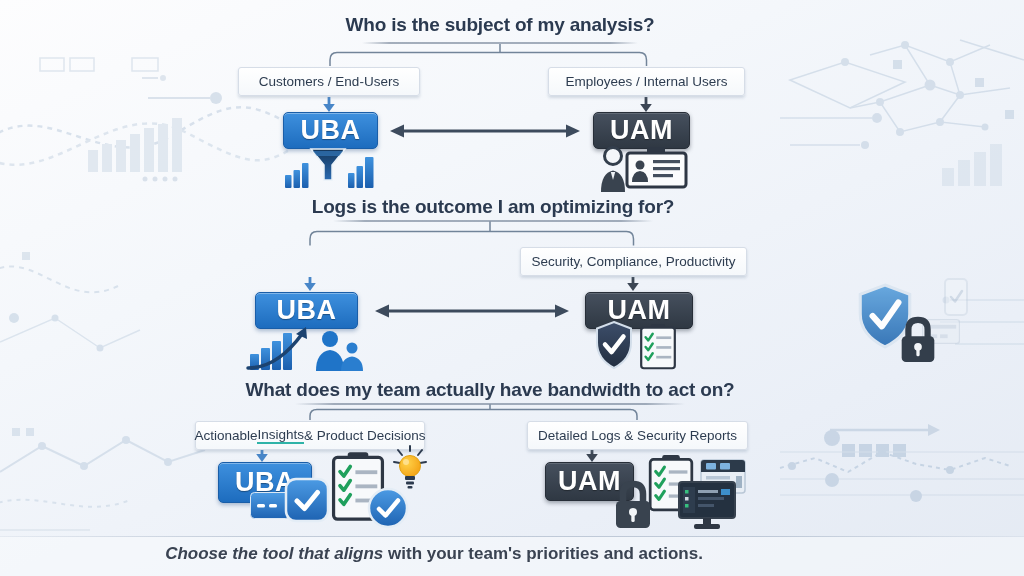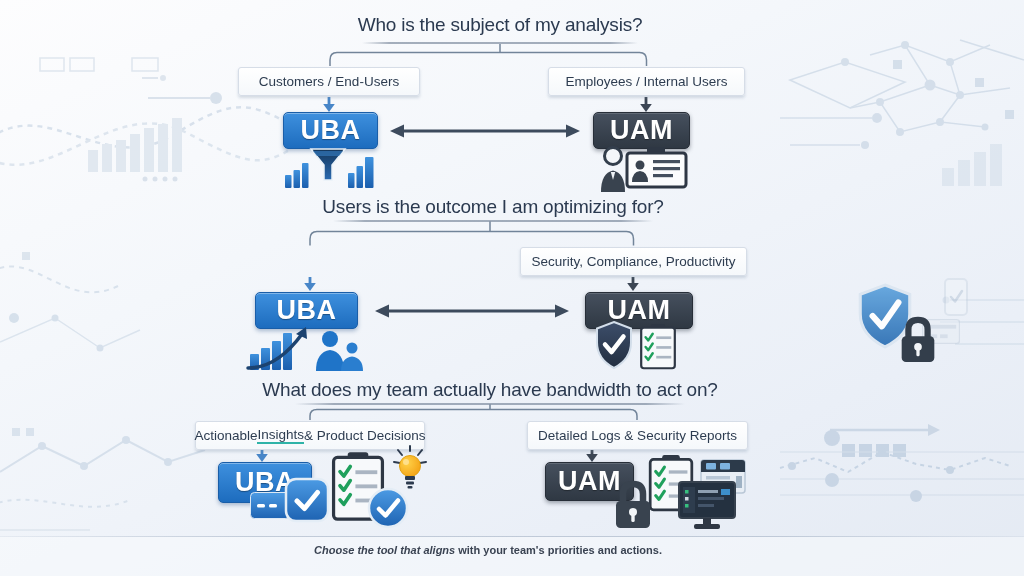--- a/index.html
+++ b/index.html
@@ -6,21 +6,21 @@
   .stage{
     position:relative;width:1024px;height:576px;overflow:hidden;
     background:linear-gradient(155deg,#fdfdfe 0%,#f4f7fb 35%,#eaeff7 75%,#e4eaf3 100%);
     font-family:"Liberation Sans",sans-serif;
   }
   .stage *{box-sizing:border-box;}
   svg{display:block;}
   .abs{position:absolute;}
   .question{
     position:absolute;transform:translateX(-50%);white-space:nowrap;
-    font-weight:normal;font-size:19px;color:#2b3a50;letter-spacing:-0.2px;
+    font-weight:bold;font-size:19px;color:#2b3a50;letter-spacing:-0.2px;
   }
   .q-underline{
     position:absolute;height:2px;
     background:linear-gradient(90deg,rgba(95,112,135,0),rgba(95,112,135,.55) 10%,rgba(95,112,135,.55) 90%,rgba(95,112,135,0));
   }
   .lbox{
     position:absolute;display:flex;align-items:center;justify-content:center;white-space:nowrap;
     background:linear-gradient(180deg,#ffffff,#f5f8fb);
     border:1px solid #d6dde7;border-radius:3px;
     box-shadow:0 2px 3px rgba(120,140,165,.28);
@@ -44,22 +44,22 @@
   }
   .divider{
     position:absolute;left:0;top:536px;width:1024px;height:1px;
     background:linear-gradient(90deg,rgba(150,165,185,.12),rgba(150,165,185,.5) 25%,rgba(150,165,185,.5) 75%,rgba(150,165,185,.12));
   }
   .bottom-strip{
     position:absolute;left:0;top:537px;width:1024px;height:39px;
     background:rgba(250,252,254,.5);
   }
   .caption{
-    position:absolute;left:488px;top:544px;transform:translateX(-50%);
-    white-space:nowrap;font-size:11px;color:#3a4352;font-weight:bold;
+    position:absolute;left:434px;top:544px;transform:translateX(-50%);
+    white-space:nowrap;font-size:17px;color:#3a4352;font-weight:bold;
   }
   .caption .cap-italic{font-style:italic;font-weight:bold;}
   .connectors,.bg-deco{position:absolute;left:0;top:0;pointer-events:none;}
 </style>
 </head>
 <body>
 
 <svg width="0" height="0" style="position:absolute" aria-hidden="true">
   <defs>
     <linearGradient id="gBar" x1="0" y1="0" x2="0" y2="1">
@@ -279,21 +279,21 @@
     <rect x="27" y="10" width="59" height="34" rx="3" fill="#fbfcfd" stroke="#2e3744" stroke-width="3"></rect>
     <circle cx="40" cy="22" r="4.5" fill="#39434f"></circle>
     <path d="M32,39 Q32,29 40,28 Q48,29 48,39 Z" fill="#39434f"></path>
     <g fill="#444f5e">
       <rect x="53" y="17" width="27" height="3.2"></rect>
         <rect x="53" y="24" width="27" height="3.2"></rect>
         <rect x="53" y="31" width="20" height="3.2"></rect>
     </g>
   </svg>
 
-  <div class="question" style="left:493px;top:196px">Users is the outcome I am optimizing for?</div>
+  <div class="question" style="left:493px;top:196px">Logs is the outcome I am optimizing for?</div>
   <div class="q-underline" style="left:333px;top:220px;width:320px"></div>
 
   <div class="lbox" style="left:520px;top:247px;width:227px;height:29px">Security, Compliance, Productivity</div>
 
   <div class="tag uba" style="left:255px;top:292px;width:103px;height:37px">UBA</div>
   <div class="tag uam" style="left:585px;top:292px;width:108px;height:37px">UAM</div>
 
   <svg class="abs" style="left:246px;top:324px" width="118" height="47" viewBox="0 0 118 47">
     <g fill="url(#gBar)">
       <rect x="4" y="30" width="9" height="16" rx="1"></rect>

